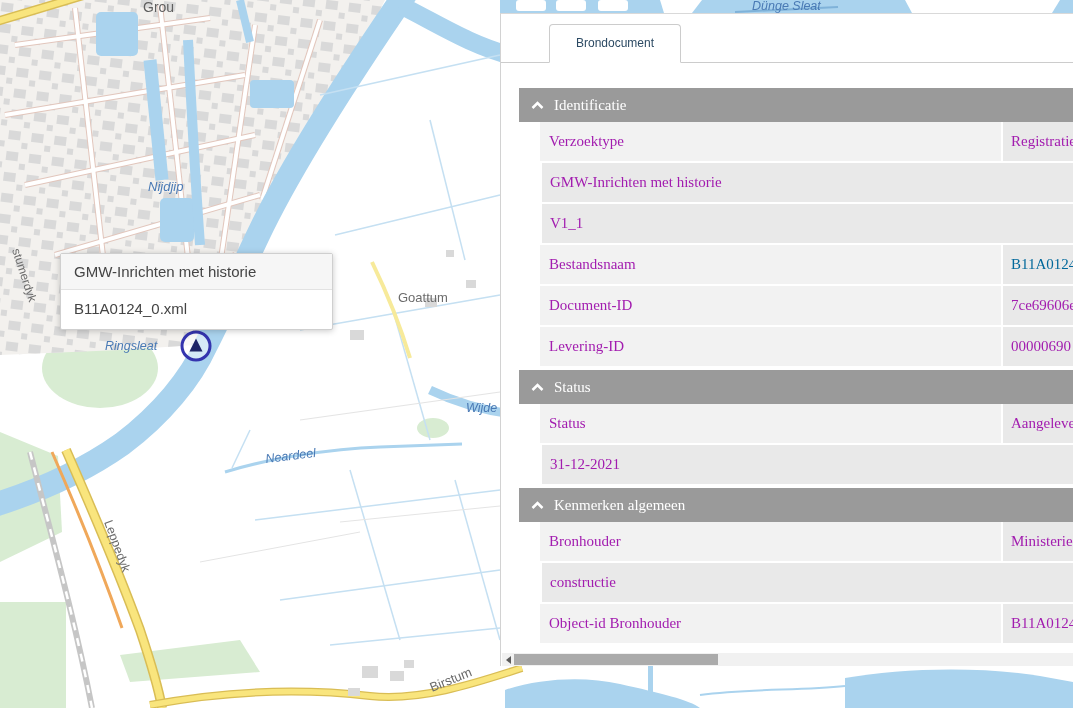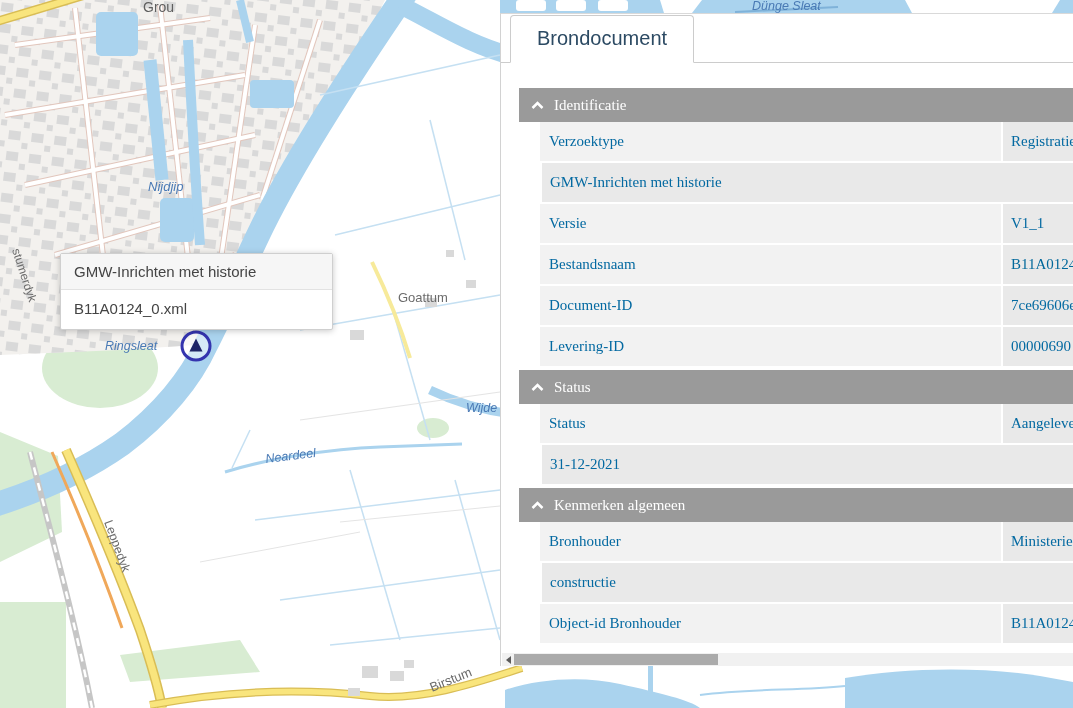--- a/index.html
+++ b/index.html
@@ -26,37 +26,37 @@
     position:absolute; left:500px; top:13px; width:573px; height:653px;
     background:#fff; box-sizing:border-box; z-index:4; overflow:hidden;
     border-top:1px solid #d9d9d9; border-left:1px solid #d2d2d2;
   }
   .tabbar {
     height:49px; display:flex; align-items:flex-end;
     padding-left:9px; border-bottom:1px solid #ccc; box-sizing:border-box;
     width:1200px;
   }
   .tab {
-    font-size:20px; padding:11px 26px 12px; color:#3b3b3b; cursor:pointer;
-    position:relative; margin-bottom:-1px; background:transparent;
+    font-size:12px; padding:11px 26px 12px; color:#3b3b3b; cursor:pointer;
+    position:relative; margin-bottom:-1px; background:transparent;margin-left:39px;
   }
   .tab.active {
     background:#fff; color:#2c4a63;
     border:1px solid #ccc; border-bottom:1px solid #fff;
     border-radius:4px 4px 0 0;
   }
   .content { padding-left:18px;font-family:Liberation Serif, serif; }
   .sec-header {
     width:1200px; height:34px; background:#9a9a9a; color:#fff;
     display:flex; align-items:center; font-size:15px; margin-top:4px;
   }
   .sec-header.first { margin-top:25px; }
   .sec-header .chev { display:flex; margin:0 10px 0 12px; }
   .row { display:flex; margin:0 0 2px 21px; height:39px; width:1160px; }
-  .cell { display:flex; align-items:center; font-size:15px; color:#0369a1; white-space:nowrap; overflow:hidden; }
+  .cell { display:flex; align-items:center; font-size:15px; color:#a21caf; white-space:nowrap; overflow:hidden; }
   .cell.lbl { width:452px; background:#f2f2f2; padding-left:9px; flex:none; }
   .cell.val { flex:1; background:#e9e9e9; padding-left:8px; margin-left:2px; }
   .cell.val.link { color:#01689b; cursor:pointer; }
 
   
   .hscroll {
     position:absolute; left:1px; right:0; bottom:0; height:13px;
     background:#f1f1f1; display:flex; align-items:center;
   }
   .hs-arrow {
@@ -239,21 +239,20 @@
       <span>Identificatie</span>
     </div>
     <div class="row">
       <div class="cell lbl">Verzoektype</div>
       <div class="cell val">Registratie</div>
     </div>
     <div class="row">
       <div class="cell val">GMW-Inrichten met historie</div>
     </div>
     <div class="row">
-      <div class="cell lbl">Versie</div>
       <div class="cell val">V1_1</div>
     </div>
     <div class="row">
       <div class="cell lbl">Bestandsnaam</div>
       <div class="cell val link">B11A0124_0.xml</div>
     </div>
     <div class="row">
       <div class="cell lbl">Document-ID</div>
       <div class="cell val">7ce69606e</div>
     </div>

